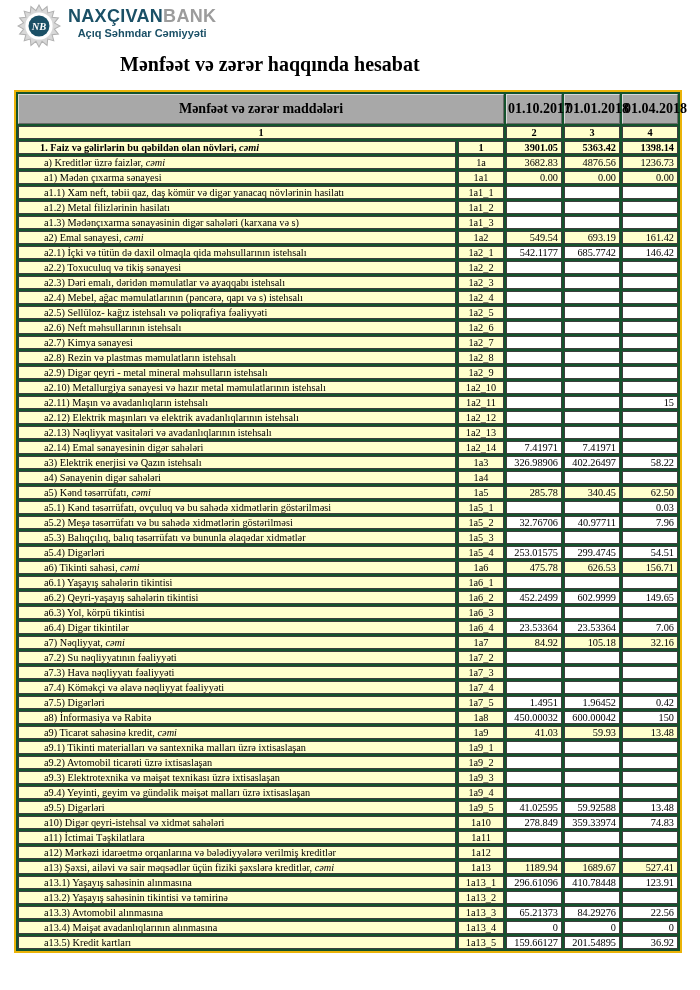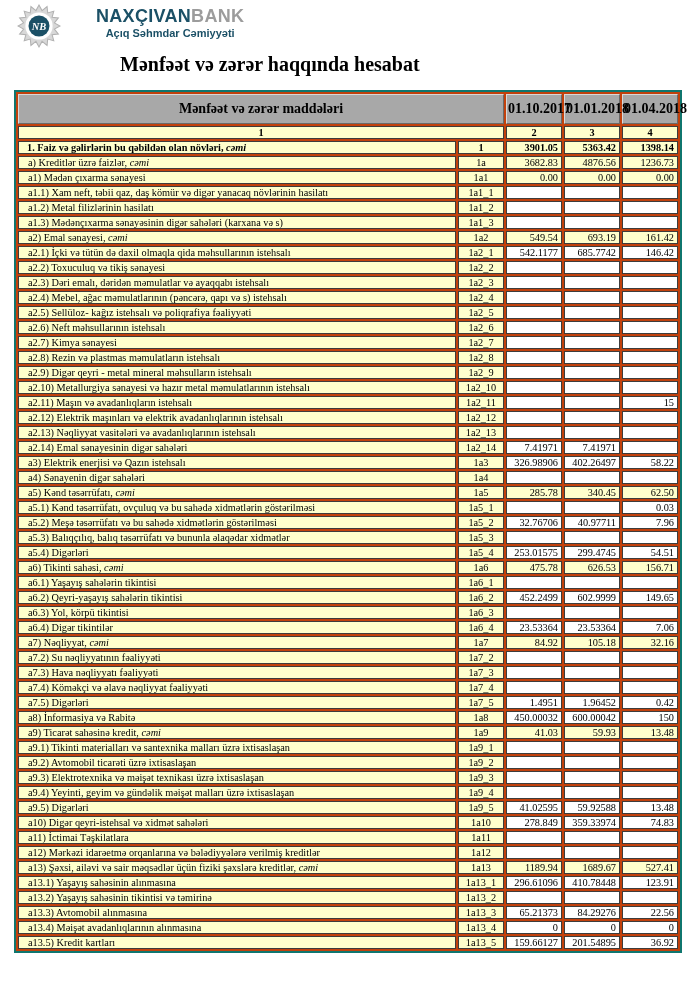--- a/index.html
+++ b/index.html
@@ -4,49 +4,49 @@
 <style>
   * { box-sizing: border-box; }
   html, body { margin: 0; padding: 0; }
   body {
     width: 700px; height: 990px; background: #ffffff;
     font-family: "Liberation Serif", serif; overflow: hidden;
   }
   .page { position: relative; width: 700px; height: 990px; background: #fff; }
 
   
-  .brand { position: absolute; top: 4px; left: 17px; display: flex; align-items: flex-start; gap: 28px; }
+  .brand { position: absolute; top: 4px; left: 17px; display: flex; align-items: flex-start; }
   .brand-icon { width: 44px; height: 44px; }
   .brand-text { margin-left: 7px; padding-top: 3px; font-family: "Liberation Sans", sans-serif; }
   .brand-name { font-weight: bold; font-size: 18px; letter-spacing: 0.3px; color: #1b5066; line-height: 18px; }
   .brand-name .gray { color: #9c9c9c; }
   .brand-sub { font-weight: bold; font-size: 11px; color: #1b5066; margin-top: 2px; text-align: center; }
 
   
   .title { position: absolute; top: 53px; left: 120px; font-size: 20px; font-weight: bold; color: #000; text-align: center; }
 
   
   .tablewrap { position: absolute; top: 90px; left: 14px; width: 672px; }
   table.report {
     border-collapse: separate; border-spacing: 2px; table-layout: fixed;
-    width: 633px; background: #c2410c; border: 2px solid #0f766e;
+    width: 633px; background: #14532d; border: 2px solid #eab308;
   }
   th.hlabel, th.hdate {
     background: #a8a8a8; border: 1px solid;
     border-color: #d9d9d9 #6a6a6a #6a6a6a #d9d9d9;
     height: 30px; color: #000; vertical-align: middle; text-align: center;
   }
   th.hlabel { font-size: 14px; font-weight: bold; }
   th.hdate  { font-size: 14px; font-weight: bold; }
 
   td { border: 1px solid #3d3d3d; height: 11px; line-height: 11px;
        font-size: 10.3px; padding: 0 2px; overflow: hidden; white-space: nowrap; }
   td.num  { background: #ffffcc; text-align: center; font-weight: bold; }
-  td.lbl  { background: #ffffcc; text-align: left; padding-left: 8px; }
-  td.lbl.ind { padding-left: 9px; }
+  td.lbl  { background: #ffffcc; text-align: left; padding-left: 21px; }
+  td.lbl.ind { padding-left: 25px; }
   td.code { background: #ffffcc; text-align: center; }
   td.val  { background: #ffffff; text-align: right; padding-right: 3px; }
   td.val.hl { background: #ffffcc; }
   .b { font-weight: bold; }
 </style>
 </head>
 <body>
 
 <div class="page">
 

